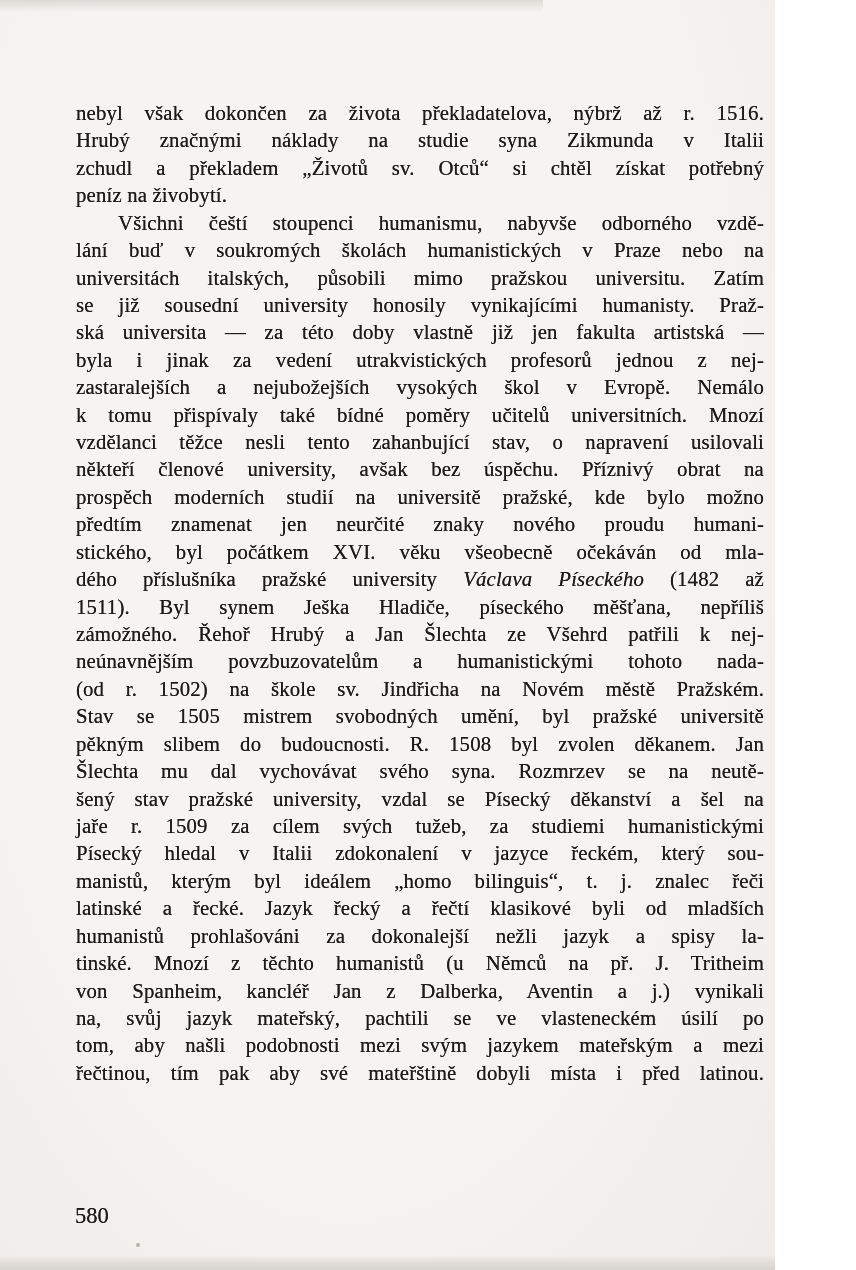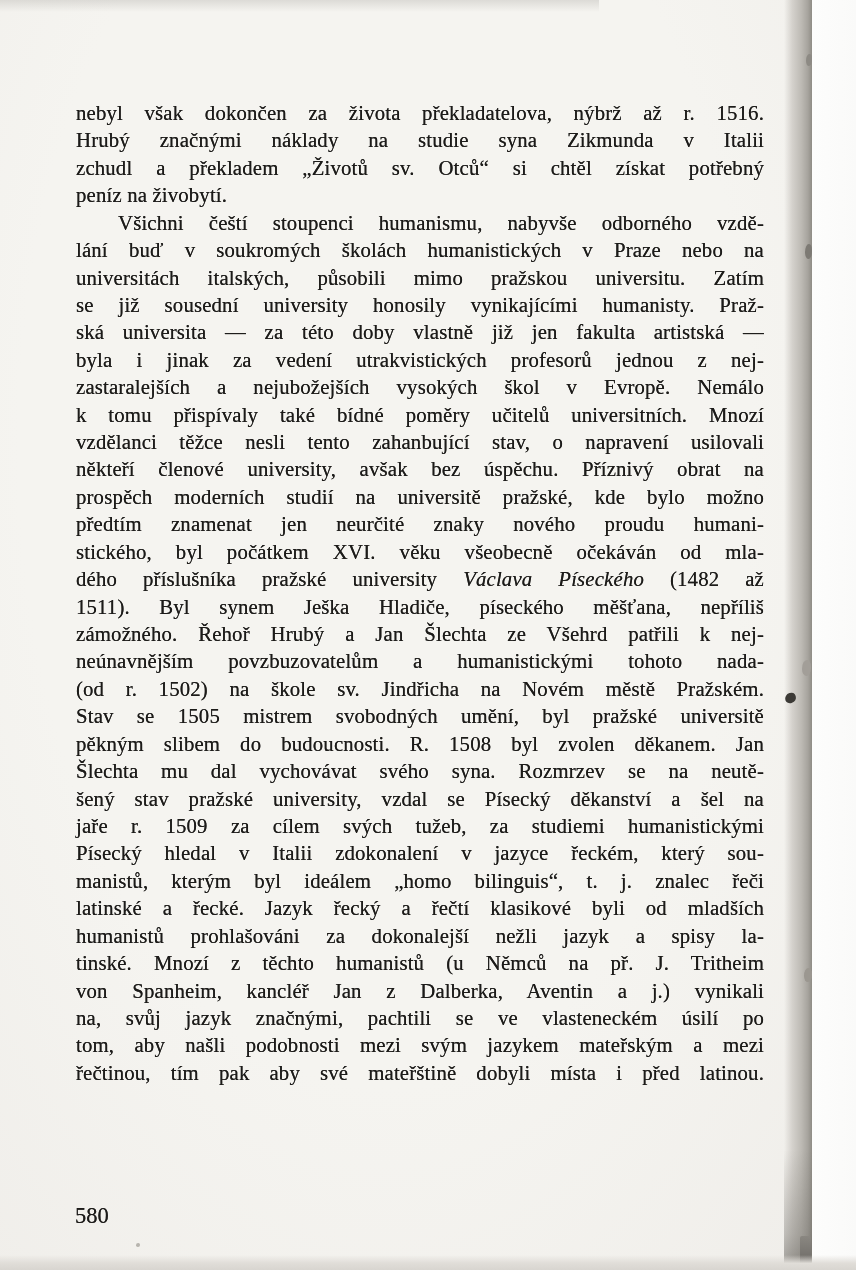--- a/index.html
+++ b/index.html
@@ -1,18 +1,18 @@
 <!DOCTYPE html>
 <html style="--paper: #f5f4f0; --ink: #1c1b19; --edge-band: #bdbab4; --edge-line: #8f8c85; --beyond-edge: #fdfdfc; --bottom-band: #e0ddd8;"><head>
 <meta charset="utf-8">
 <style>
   html, body { margin: 0; padding: 0; background: #ffffff; }
   .page {
     position: relative;
-    width: 856px;
+    width: 775px;
     height: 1270px;
     overflow: hidden;
     background:
       radial-gradient(ellipse at 45% 35%, var(--paper, #f5f4f0) 0%, var(--paper, #f5f4f0) 55%, #efede9 100%);
     font-family: "Liberation Serif", "DejaVu Serif", serif;
     color: var(--ink, #1c1b19);
   }
   
   .beyond-edge {
     position: absolute; left: 812px; top: 0; width: 44px; height: 100%;
@@ -125,20 +125,20 @@
         <div class="line"><span>pěkným slibem do budoucnosti. R. 1508 byl zvolen děkanem. Jan</span></div>
         <div class="line"><span>Šlechta mu dal vychovávat svého syna. Rozmrzev se na neutě-</span></div>
         <div class="line"><span>šený stav pražské university, vzdal se Písecký děkanství a šel na</span></div>
         <div class="line"><span>jaře r. 1509 za cílem svých tužeb, za studiemi humanistickými</span></div>
         <div class="line"><span>Písecký hledal v Italii zdokonalení v jazyce řeckém, který sou-</span></div>
         <div class="line"><span>manistů, kterým byl ideálem „homo bilinguis“, t. j. znalec řeči</span></div>
         <div class="line"><span>latinské a řecké. Jazyk řecký a řečtí klasikové byli od mladších</span></div>
         <div class="line"><span>humanistů prohlašováni za dokonalejší nežli jazyk a spisy la-</span></div>
         <div class="line"><span>tinské. Mnozí z těchto humanistů (u Němců na př. J. Tritheim</span></div>
         <div class="line"><span>von Spanheim, kancléř Jan z Dalberka, Aventin a j.) vynikali</span></div>
-        <div class="line"><span>na, svůj jazyk značnými, pachtili se ve vlasteneckém úsilí po</span></div>
+        <div class="line"><span>na, svůj jazyk mateřský, pachtili se ve vlasteneckém úsilí po</span></div>
         <div class="line"><span>tom, aby našli podobnosti mezi svým jazykem mateřským a mezi</span></div>
         <div class="line"><span>řečtinou, tím pak aby své mateřštině dobyli místa i před latinou.</span></div>
       </div>
     </div>
 
   <div class="page-number">580</div>
 </div>
 
 </body></html>

